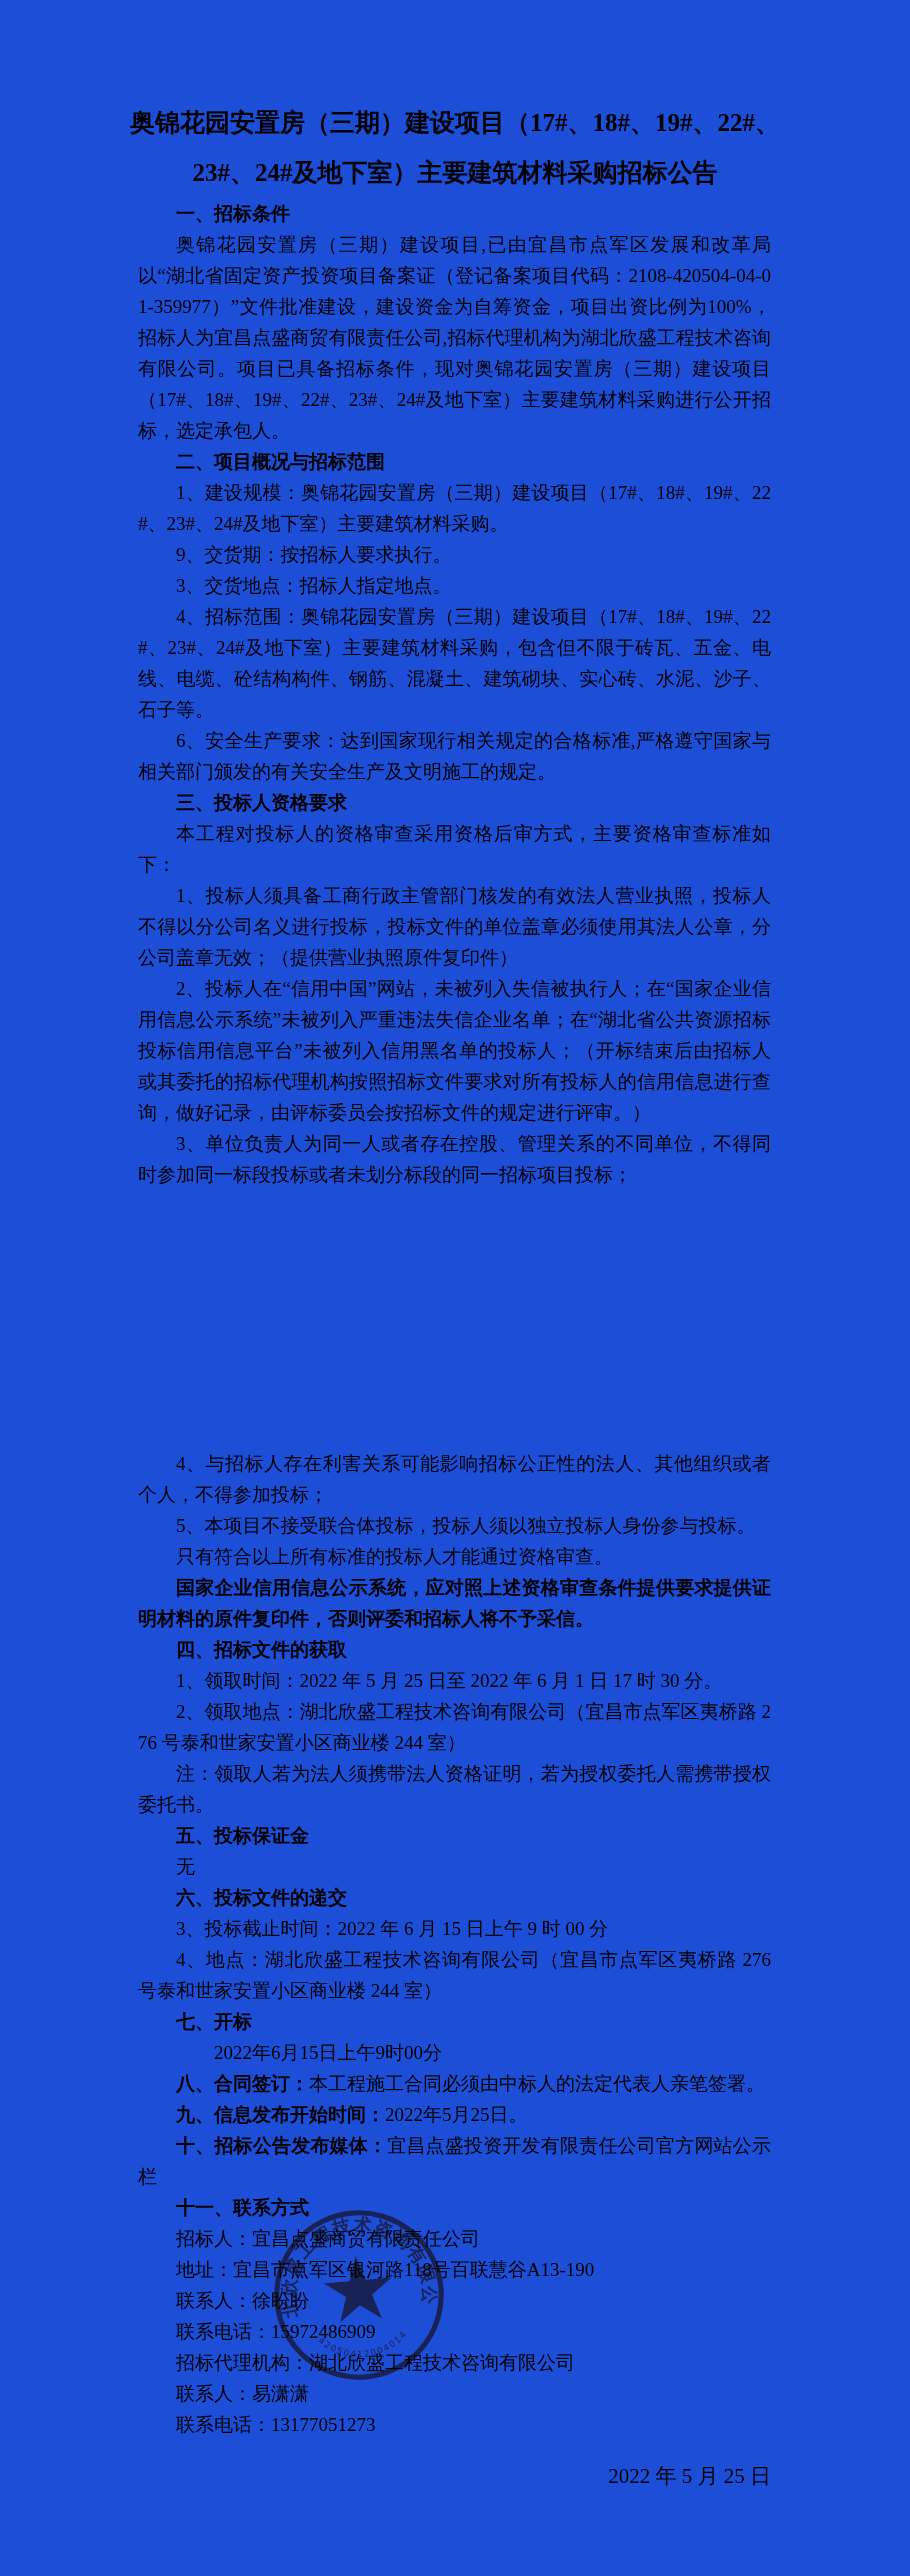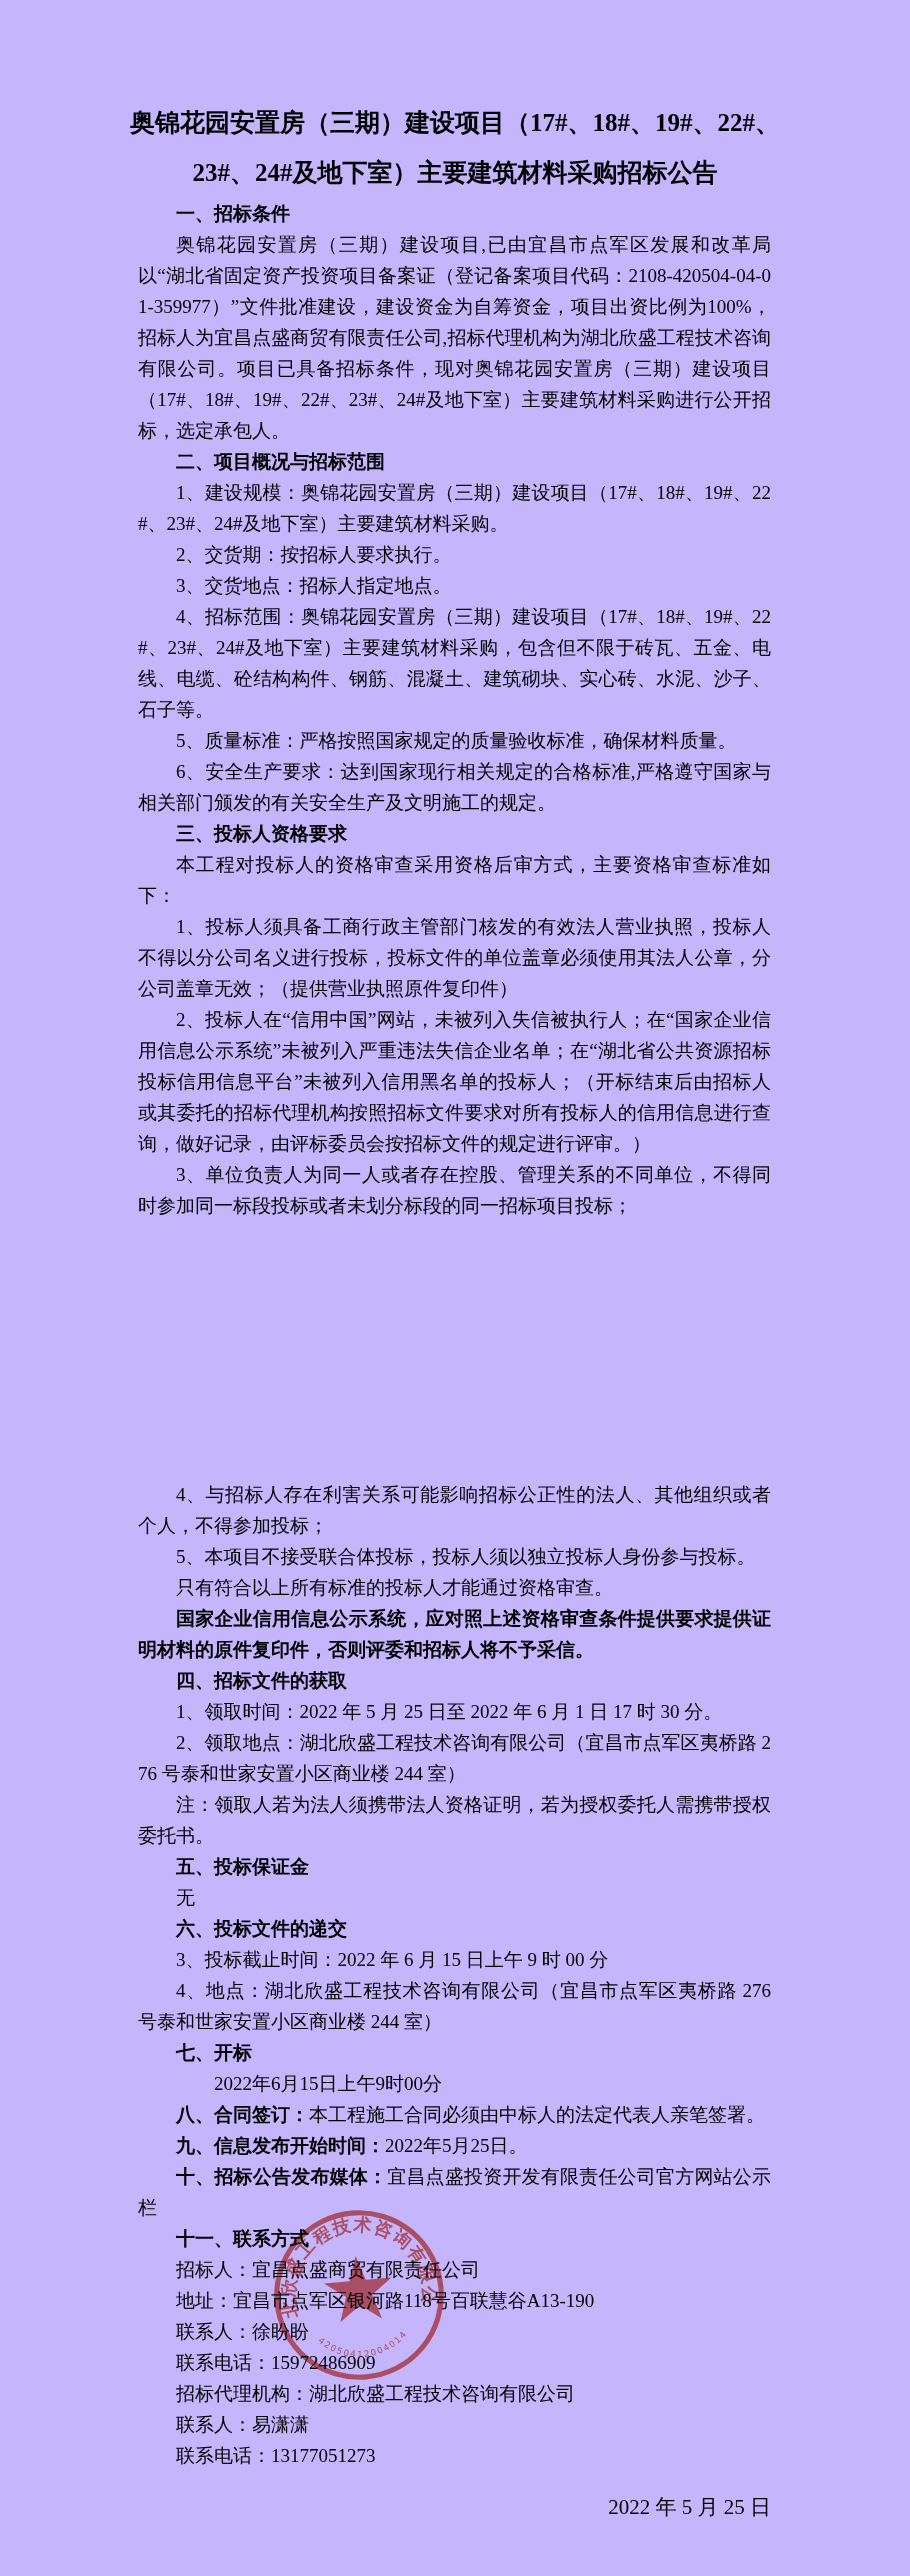--- a/index.html
+++ b/index.html
@@ -1,20 +1,20 @@
 <!DOCTYPE html>
 <html style="font-size:9.2px"><head>
 <meta charset="utf-8">
 <style>
   html,body{margin:0;padding:0;background:#ffffff;}
   .page{
     position:relative;
     width:910px;
     height:2576px;
-    background:#c4b5fd;
+    background:#1d4ed8;
     color:#000;
     font-family:"Liberation Serif","DejaVu Serif",serif;
     overflow:hidden;
   }
   .title-block{
     padding-top:98px;
     text-align:center;
     font-size:25px;
     font-weight:bold;
     line-height:50px;
@@ -63,24 +63,23 @@
     <div>23#、24#及地下室）主要建筑材料采购招标公告</div>
   </div>
 
   <div class="content">
 
     <div class="p heading first-heading">一、招标条件</div>
     <div class="p">奥锦花园安置房（三期）建设项目,已由宜昌市点军区发展和改革局以“湖北省固定资产投资项目备案证（登记备案项目代码：2108-420504-04-01-359977）”文件批准建设，建设资金为自筹资金，项目出资比例为100%，招标人为宜昌点盛商贸有限责任公司,招标代理机构为湖北欣盛工程技术咨询有限公司。项目已具备招标条件，现对奥锦花园安置房（三期）建设项目（17#、18#、19#、22#、23#、24#及地下室）主要建筑材料采购进行公开招标，选定承包人。</div>
 
     <div class="p heading">二、项目概况与招标范围</div>
     <div class="p">1、建设规模：奥锦花园安置房（三期）建设项目（17#、18#、19#、22#、23#、24#及地下室）主要建筑材料采购。</div>
-    <div class="p">2、交货期：按招标人要求执行。</div>
+    <div class="p">9、交货期：按招标人要求执行。</div>
     <div class="p">3、交货地点：招标人指定地点。</div>
     <div class="p">4、招标范围：奥锦花园安置房（三期）建设项目（17#、18#、19#、22#、23#、24#及地下室）主要建筑材料采购，包含但不限于砖瓦、五金、电线、电缆、砼结构构件、钢筋、混凝土、建筑砌块、实心砖、水泥、沙子、石子等。</div>
-    <div class="p">5、质量标准：严格按照国家规定的质量验收标准，确保材料质量。</div>
     <div class="p">6、安全生产要求：达到国家现行相关规定的合格标准,严格遵守国家与相关部门颁发的有关安全生产及文明施工的规定。</div>
 
     <div class="p heading">三、投标人资格要求</div>
     <div class="p">本工程对投标人的资格审查采用资格后审方式，主要资格审查标准如下：</div>
     <div class="p">1、投标人须具备工商行政主管部门核发的有效法人营业执照，投标人不得以分公司名义进行投标，投标文件的单位盖章必须使用其法人公章，分公司盖章无效；（提供营业执照原件复印件）</div>
     <div class="p">2、投标人在“信用中国”网站，未被列入失信被执行人；在“国家企业信用信息公示系统”未被列入严重违法失信企业名单；在“湖北省公共资源招标投标信用信息平台”未被列入信用黑名单的投标人；（开标结束后由招标人或其委托的招标代理机构按照招标文件要求对所有投标人的信用信息进行查询，做好记录，由评标委员会按招标文件的规定进行评审。）</div>
     <div class="p">3、单位负责人为同一人或者存在控股、管理关系的不同单位，不得同时参加同一标段投标或者未划分标段的同一招标项目投标；</div>
 
     <div class="page-gap"></div>
 

